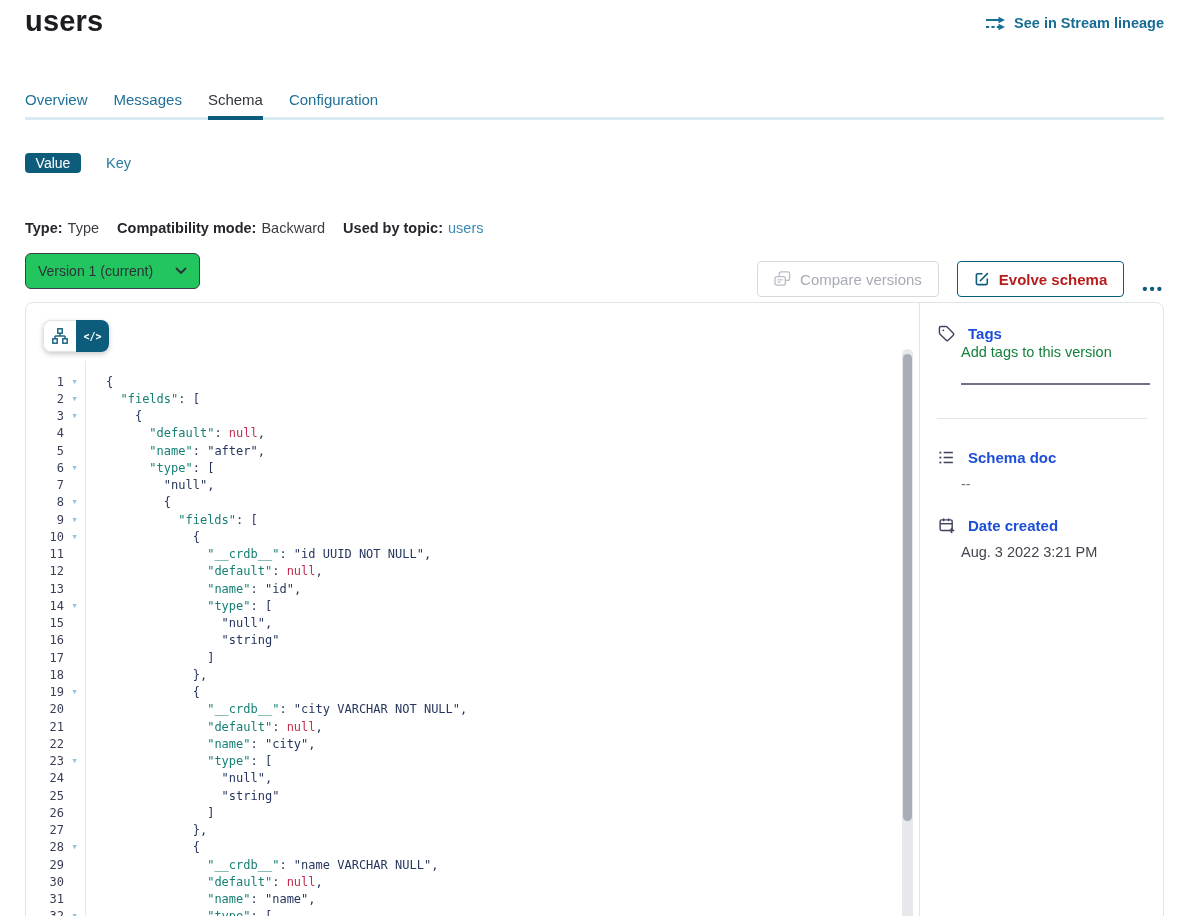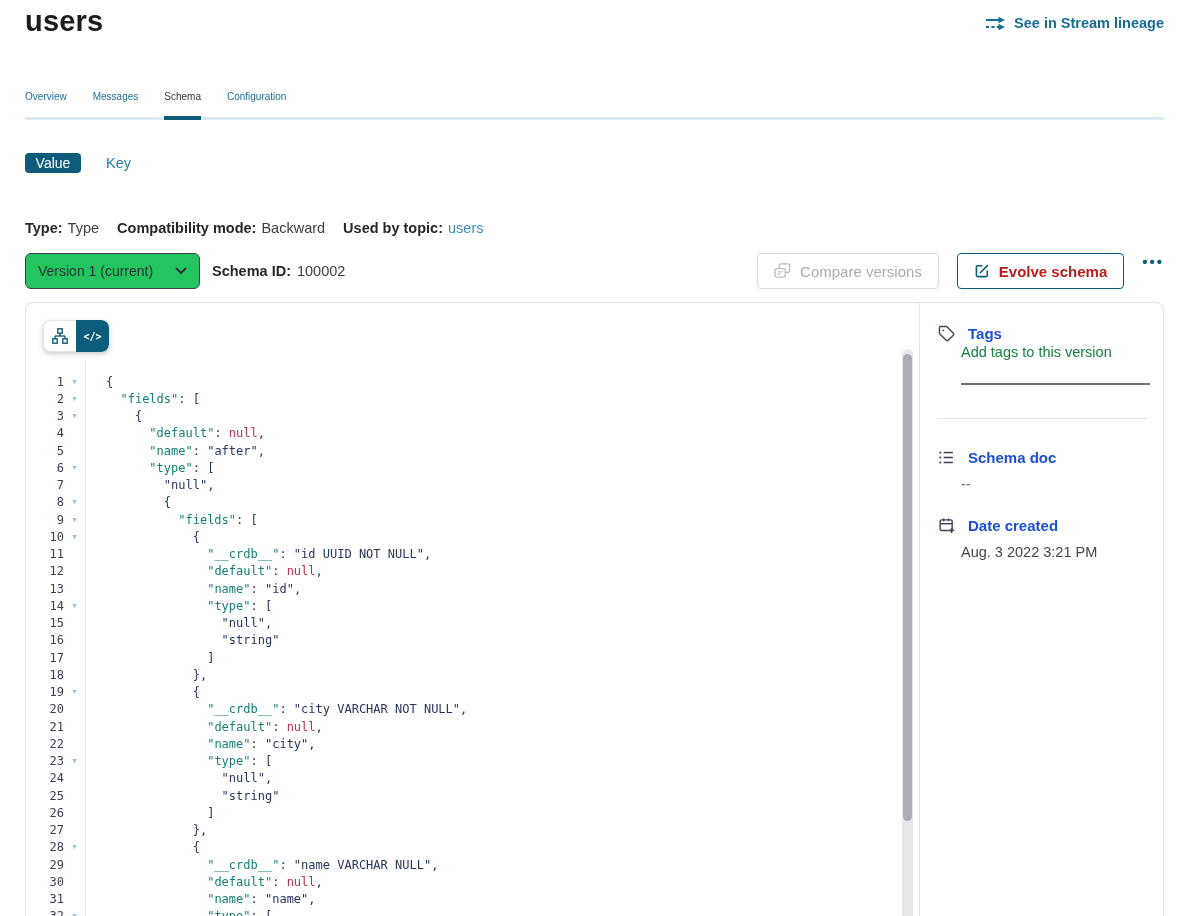--- a/index.html
+++ b/index.html
@@ -7,42 +7,42 @@
   .page {
     position:relative; width:1189px; height:916px; overflow:hidden;
     background:#fff; font-family:"Liberation Sans",sans-serif; color:#2c2e33;
   }
   
   .page-title { position:absolute; left:25px; top:5px; font-size:29px; font-weight:700; color:#1b1d21; letter-spacing:.2px; }
   .lineage-link { position:absolute; right:25px; top:15px; display:flex; align-items:center; gap:8px;
     color:#176d94; font-weight:700; font-size:14.5px; cursor:pointer; }
   
   .tabs { position:absolute; left:25px; top:91px; width:1139px; display:flex; gap:26px; }
-  .tab { position:relative; font-size:10px; color:#1f7096; cursor:pointer; padding-bottom:0; }
+  .tab { position:relative; font-size:15px; color:#1f7096; cursor:pointer; padding-bottom:0; }
   .tab.active { color:#33363c; }
   .tab.active::after { content:""; position:absolute; left:0; right:0; top:25px; height:4px; background:#0e5c7c; }
   .tab-baseline { position:absolute; left:25px; top:117px; width:1139px; height:3px; background:#d9eaf3; }
   
   .kv-toggle { position:absolute; left:25px; top:153px; display:flex; align-items:center; gap:25px; }
   .value-btn { width:56px; height:20px; background:#0e5c7c; color:#fff; border:none; border-radius:4px;
     font-size:14px; font-family:inherit; display:flex; align-items:center; justify-content:center; cursor:pointer; }
   .key-link { color:#277a9e; font-size:14.5px; cursor:pointer; }
   
   .meta-row { position:absolute; left:25px; top:220px; display:flex; gap:18px; font-size:14.5px; color:#3b3d43; }
   .meta-item { display:flex; }
   .meta-label { font-weight:700; color:#25272d; margin-right:5px; }
   .meta-link { color:#3a8ab5; cursor:pointer; }
   
   .controls-row { position:absolute; left:25px; top:253px; width:1139px; height:36px; }
   .version-select { position:absolute; left:0; top:0; width:175px; height:36px; border:1px solid #3a3f4c;
     border-radius:6px; background:#22c55e; display:flex; align-items:center; justify-content:space-between;
     padding:0 12px; font-size:14px; color:#2e313a; cursor:pointer; }
   .schema-id { position:absolute; left:187px; top:0; height:36px; display:flex; align-items:center; font-size:14.5px; color:#3b3d43; }
   .schema-id b { font-weight:700; color:#25272d; margin-right:6px; }
-  .right-buttons { position:absolute; right:0; top:0; height:44px; display:flex; align-items:flex-start; gap:18px; }
+  .right-buttons { position:absolute; right:0; top:0; height:44px; display:flex; align-items:flex-end; gap:18px; }
   .btn { height:36px; display:flex; align-items:center; gap:9px; padding:0 16px; border-radius:4px;
     background:#fff; font-family:inherit; font-size:15px; cursor:pointer; }
   .btn-compare { border:1px solid #d6d8dd; color:#a7abb4; }
   .btn-evolve { border:1px solid #0e5c7c; color:#b91c1c; font-weight:700; }
   .more-btn { border:none; background:none; color:#0e5c7c; font-size:15px; font-weight:700; letter-spacing:2px; cursor:pointer; }
   
   .panel { position:absolute; left:25px; top:302px; width:1139px; height:660px; border:1px solid #e2e3e7;
     border-radius:8px 8px 0 0; background:#fff; }
   .view-toggle { position:absolute; left:17px; top:17px; display:flex; border-radius:8px;
     box-shadow:0 2px 5px rgba(40,44,60,.25); }
@@ -126,24 +126,20 @@
 
   <div class="controls-row">
     <div class="version-select">
       <span>Version 1 (current)</span>
       <span class="icon">
         <svg width="12" height="8" viewBox="0 0 12 8">
             <polyline points="1.5,1.5 6,6 10.5,1.5" fill="none" stroke="#2e313a" stroke-width="1.8" stroke-linecap="round" stroke-linejoin="round"></polyline>
           </svg>
       </span>
     </div>
-    <div class="schema-id">
-      <b>Schema ID:</b>
-      <span>100002</span>
-    </div>
     <div class="right-buttons">
       <button class="btn btn-compare">
         <span class="icon">
           <svg width="17" height="16" viewBox="0 0 18 17">
             <rect x="5.5" y="1" width="11" height="9" rx="2" fill="#fff" stroke="#b9bcc6" stroke-width="1.4"></rect>
             <rect x="1" y="6" width="11" height="9" rx="2" fill="#fff" stroke="#b9bcc6" stroke-width="1.4"></rect>
             <line x1="3.6" y1="9.4" x2="9.4" y2="9.4" stroke="#b9bcc6" stroke-width="1.2"></line>
             <line x1="3.6" y1="11.8" x2="7" y2="11.8" stroke="#b9bcc6" stroke-width="1.2"></line>
           </svg>
         </span>

